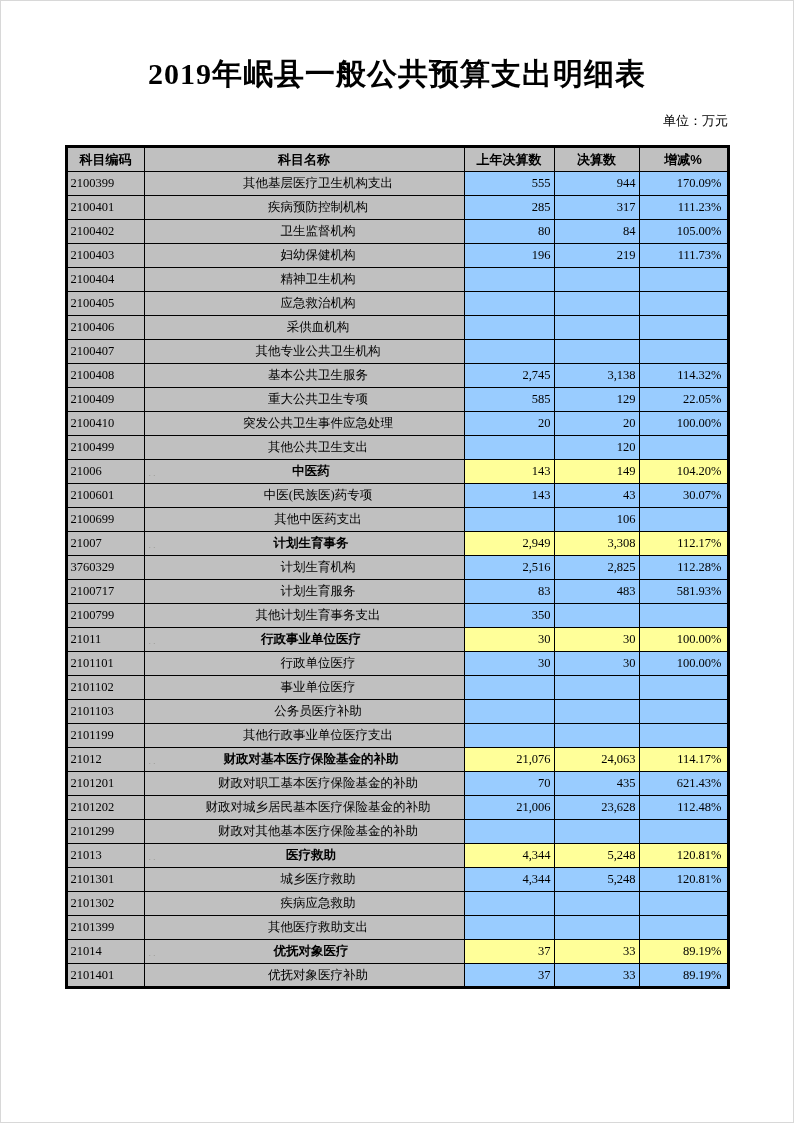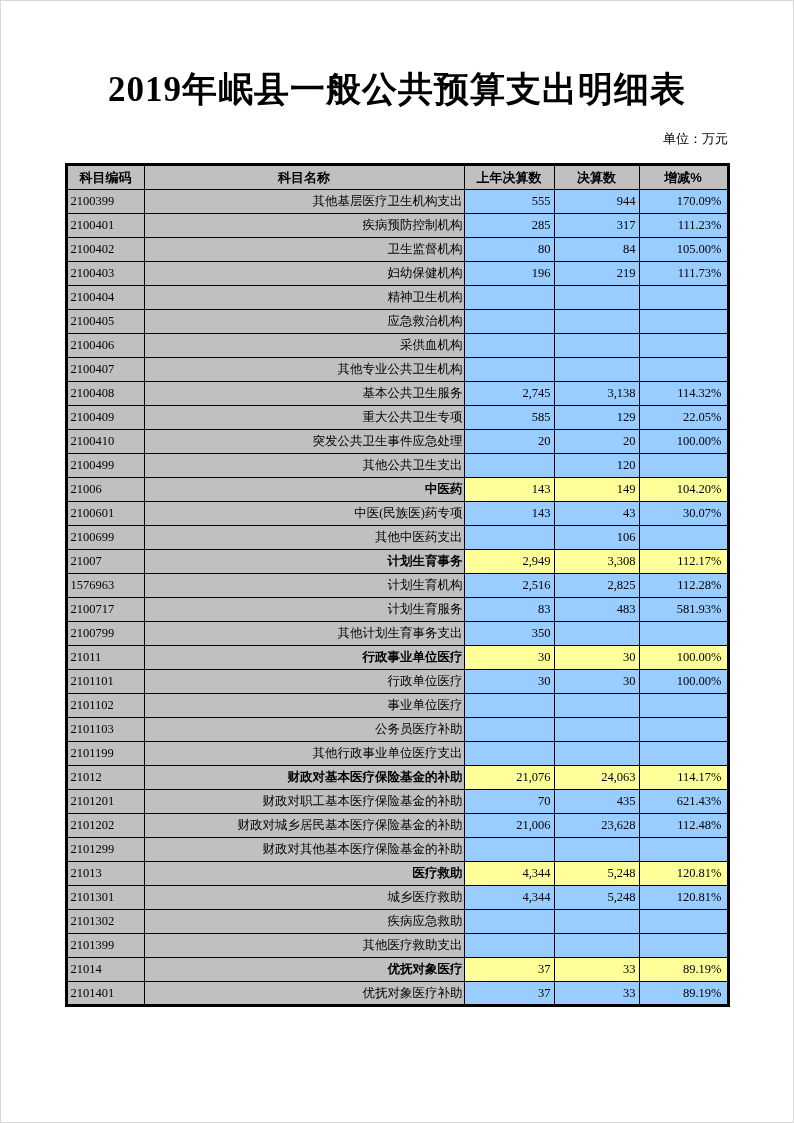--- a/index.html
+++ b/index.html
@@ -11,24 +11,24 @@
     font-family: "Liberation Serif", "DejaVu Serif", serif;
   }
   .page {
     position: relative;
     width: 794px; height: 1123px;
     overflow: hidden;
     outline: 1px solid #d8d8d8;
     outline-offset: -1px;
   }
   .title {
-    margin: 12px;
+    margin: 0;
     padding-top: 54px;
     text-align: center;
-    font-size: 35px;
+    font-size: 30px;
     font-weight: bold;
     letter-spacing: 1px;
     font-family: "Liberation Serif", "DejaVu Serif", serif;
   }
   .unit {
     width: 662px;
     margin: 17px auto 15px auto;
     text-align: right;
     font-size: 13px;
   }
@@ -58,21 +58,21 @@
     font-family: "Liberation Sans", "DejaVu Sans", sans-serif;
   }
   td { height: 24px; font-size: 12.5px; }
   td.code {
     background: var(--gray, #C0C0C0);
     text-align: left;
     padding-left: 3px;
   }
   td.name {
     background: var(--gray, #C0C0C0);
-    text-align: right;
+    text-align: center;
     padding-left: 29px;
     position: relative;
   }
   tr.section td.name {
     font-weight: bold;
     padding-left: 15px;
     font-family: "Liberation Sans", "DejaVu Sans", sans-serif;
   }
   td.num {
     background: var(--blue, #99CCFF);
@@ -221,21 +221,21 @@
           <td class="num pct"></td>
         </tr>
         <tr class="section">
           <td class="code">21007</td>
           <td class="name"><span class="marker">..</span>计划生育事务</td>
           <td class="num">2,949</td>
           <td class="num">3,308</td>
           <td class="num pct">112.17%</td>
         </tr>
         <tr class="detail">
-          <td class="code">1576963</td>
+          <td class="code">3760329</td>
           <td class="name">计划生育机构</td>
           <td class="num">2,516</td>
           <td class="num">2,825</td>
           <td class="num pct">112.28%</td>
         </tr>
         <tr class="detail">
           <td class="code">2100717</td>
           <td class="name">计划生育服务</td>
           <td class="num">83</td>
           <td class="num">483</td>

